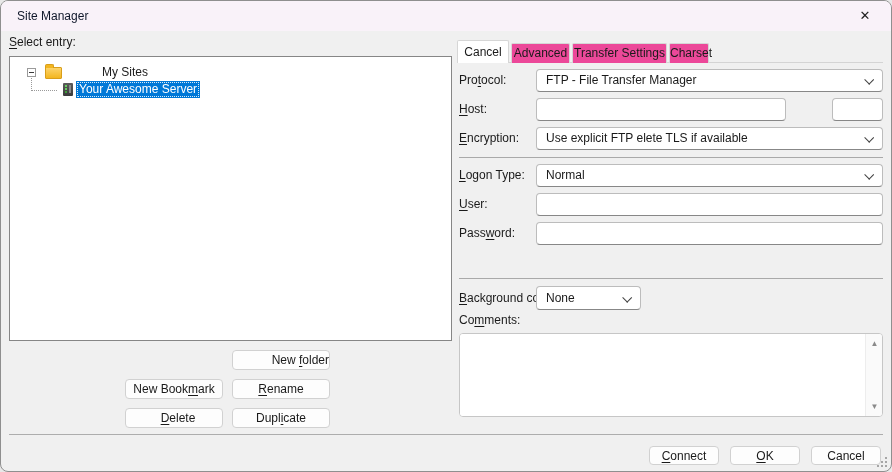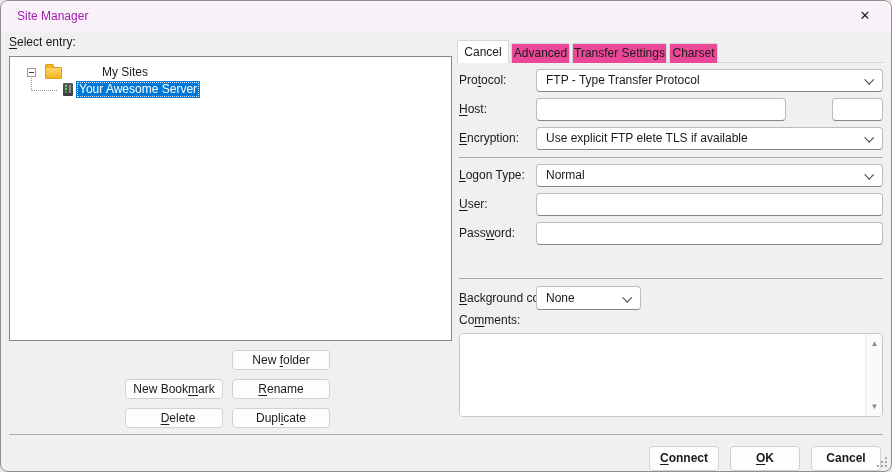--- a/index.html
+++ b/index.html
@@ -7,21 +7,21 @@
   u { text-decoration:underline; text-underline-offset:2px; text-decoration-thickness:1px; }
 
   .dialog {
     position:relative; width:892px; height:472px;
     background:#f0f0f0; border:1px solid #8f8f8f; border-radius:8px;
     overflow:hidden; font-size:12px; color:#1a1a1a;
   }
 
   
   .titlebar { position:absolute; left:0; top:0; width:100%; height:30px; background:#f9f2f9; }
-  .titlebar .title { position:absolute; left:16px; top:0; line-height:30px; font-size:12px; color:#a21caf; }
+  .titlebar .title { position:absolute; left:16px; top:0; line-height:30px; font-size:12px; color:#0f172a; }
   .close-btn { position:absolute; right:4px; top:0; width:44px; height:30px; text-align:center; cursor:pointer; }
   .close-btn span { line-height:30px; font-size:13px; color:#222; }
 
   
   .lbl { position:absolute; color:#1a1a1a; white-space:nowrap; }
   .tree {
     position:absolute; left:8px; top:55px; width:443px; height:285px;
     background:#ffffff; border:1px solid #868686;
   }
   .expander {
@@ -60,21 +60,21 @@
     background:#0078d7; color:#ffffff; outline:1px dotted rgba(255,255,255,.85); outline-offset:-2px;
   }
 
   
   .btn {
     position:absolute; height:20px; background:#fdfdfd; border:1px solid #d1d1d1;
     border-radius:4px; font-size:12px; color:#1a1a1a; text-align:center; line-height:18px;
     font-family:"Liberation Sans", sans-serif; cursor:pointer;
   }
   .btn.w98 { width:98px; }
-  .btn.w70 { width:70px; height:25px; line-height:19px;font-weight:bold; }
+  .btn.w70 { width:70px; height:19px; line-height:19px; }
 
   
   .tabline { position:absolute; left:456px; top:61px; width:426px; height:1px; background:#d4d4d4; }
   .tab {
     position:absolute; top:42px; height:20px; line-height:19px; text-align:center;
     background:#ec4899; border:1px solid #d6d6d6; border-bottom:none; font-size:12px; cursor:pointer;
     border-radius:2px 2px 0 0;
   }
   .tab.active {
     top:39px; height:23px; line-height:23px; background:#ffffff; z-index:2;
@@ -133,35 +133,35 @@
   <div class="tree">
     <div class="expander"></div>
     <div class="tree-vline"></div>
     <div class="tree-hline"></div>
     <div class="folder-icon"></div>
     <div class="root-label">My Sites</div>
     <div class="server-icon"></div>
     <div class="sel-label">Your Awesome Server</div>
   </div>
 
-  <button class="btn w98" style="left:231px; top:349px;">New <u>f</u>older</button>
+  <button class="btn w98" style="left:231px; top:349px;text-align:right;">New <u>f</u>older</button>
   <button class="btn w98" style="left:231px; top:378px;"><u>R</u>ename</button>
   <button class="btn w98" style="left:124px; top:378px;">New Book<u>m</u>ark</button>
   <button class="btn w98" style="left:124px; top:407px;padding-left:8px;"><u>D</u>elete</button>
   <button class="btn w98" style="left:231px; top:407px;">Dupl<u>i</u>cate</button>
 
   <div class="tabline"></div>
   <div class="tab active" style="left:456px; width:52px;">Cancel</div>
   <div class="tab" style="left:510px; width:59px;">Advanced</div>
   <div class="tab" style="left:571px; width:95px;">Transfer Settings</div>
-  <div class="tab" style="left:668px; width:49px;">Charset</div>
+  <div class="tab" style="left:668px; width:40px;">Charset</div>
 
   <div class="lbl" style="left:458px; top:68px; height:23px; line-height:23px;">Pro<u>t</u>ocol:</div>
   <div class="combo" style="left:535px; top:68px; width:347px;">
-    <span class="ctext">FTP - Type Transfer Protocol</span>
+    <span class="ctext">FTP - File Transfer Manager</span>
     <span class="chev"></span>
   </div>
 
   <div class="lbl" style="left:458px; top:97px; height:23px; line-height:23px;"><u>H</u>ost:</div>
   <input class="textbox" style="left: 535px; top: 97px; width: 250px;" value="">
   <div class="lbl" style="left:793px; top:97px; height:23px; line-height:23px;margin-top:29px;"><u>P</u>ort:</div>
   <input class="textbox" style="left: 831px; top: 97px; width: 51px;" value="">
 
   <div class="lbl" style="left:458px; top:126px; height:23px; line-height:23px;"><u>E</u>ncryption:</div>
   <div class="combo" style="left:535px; top:126px; width:347px;">

